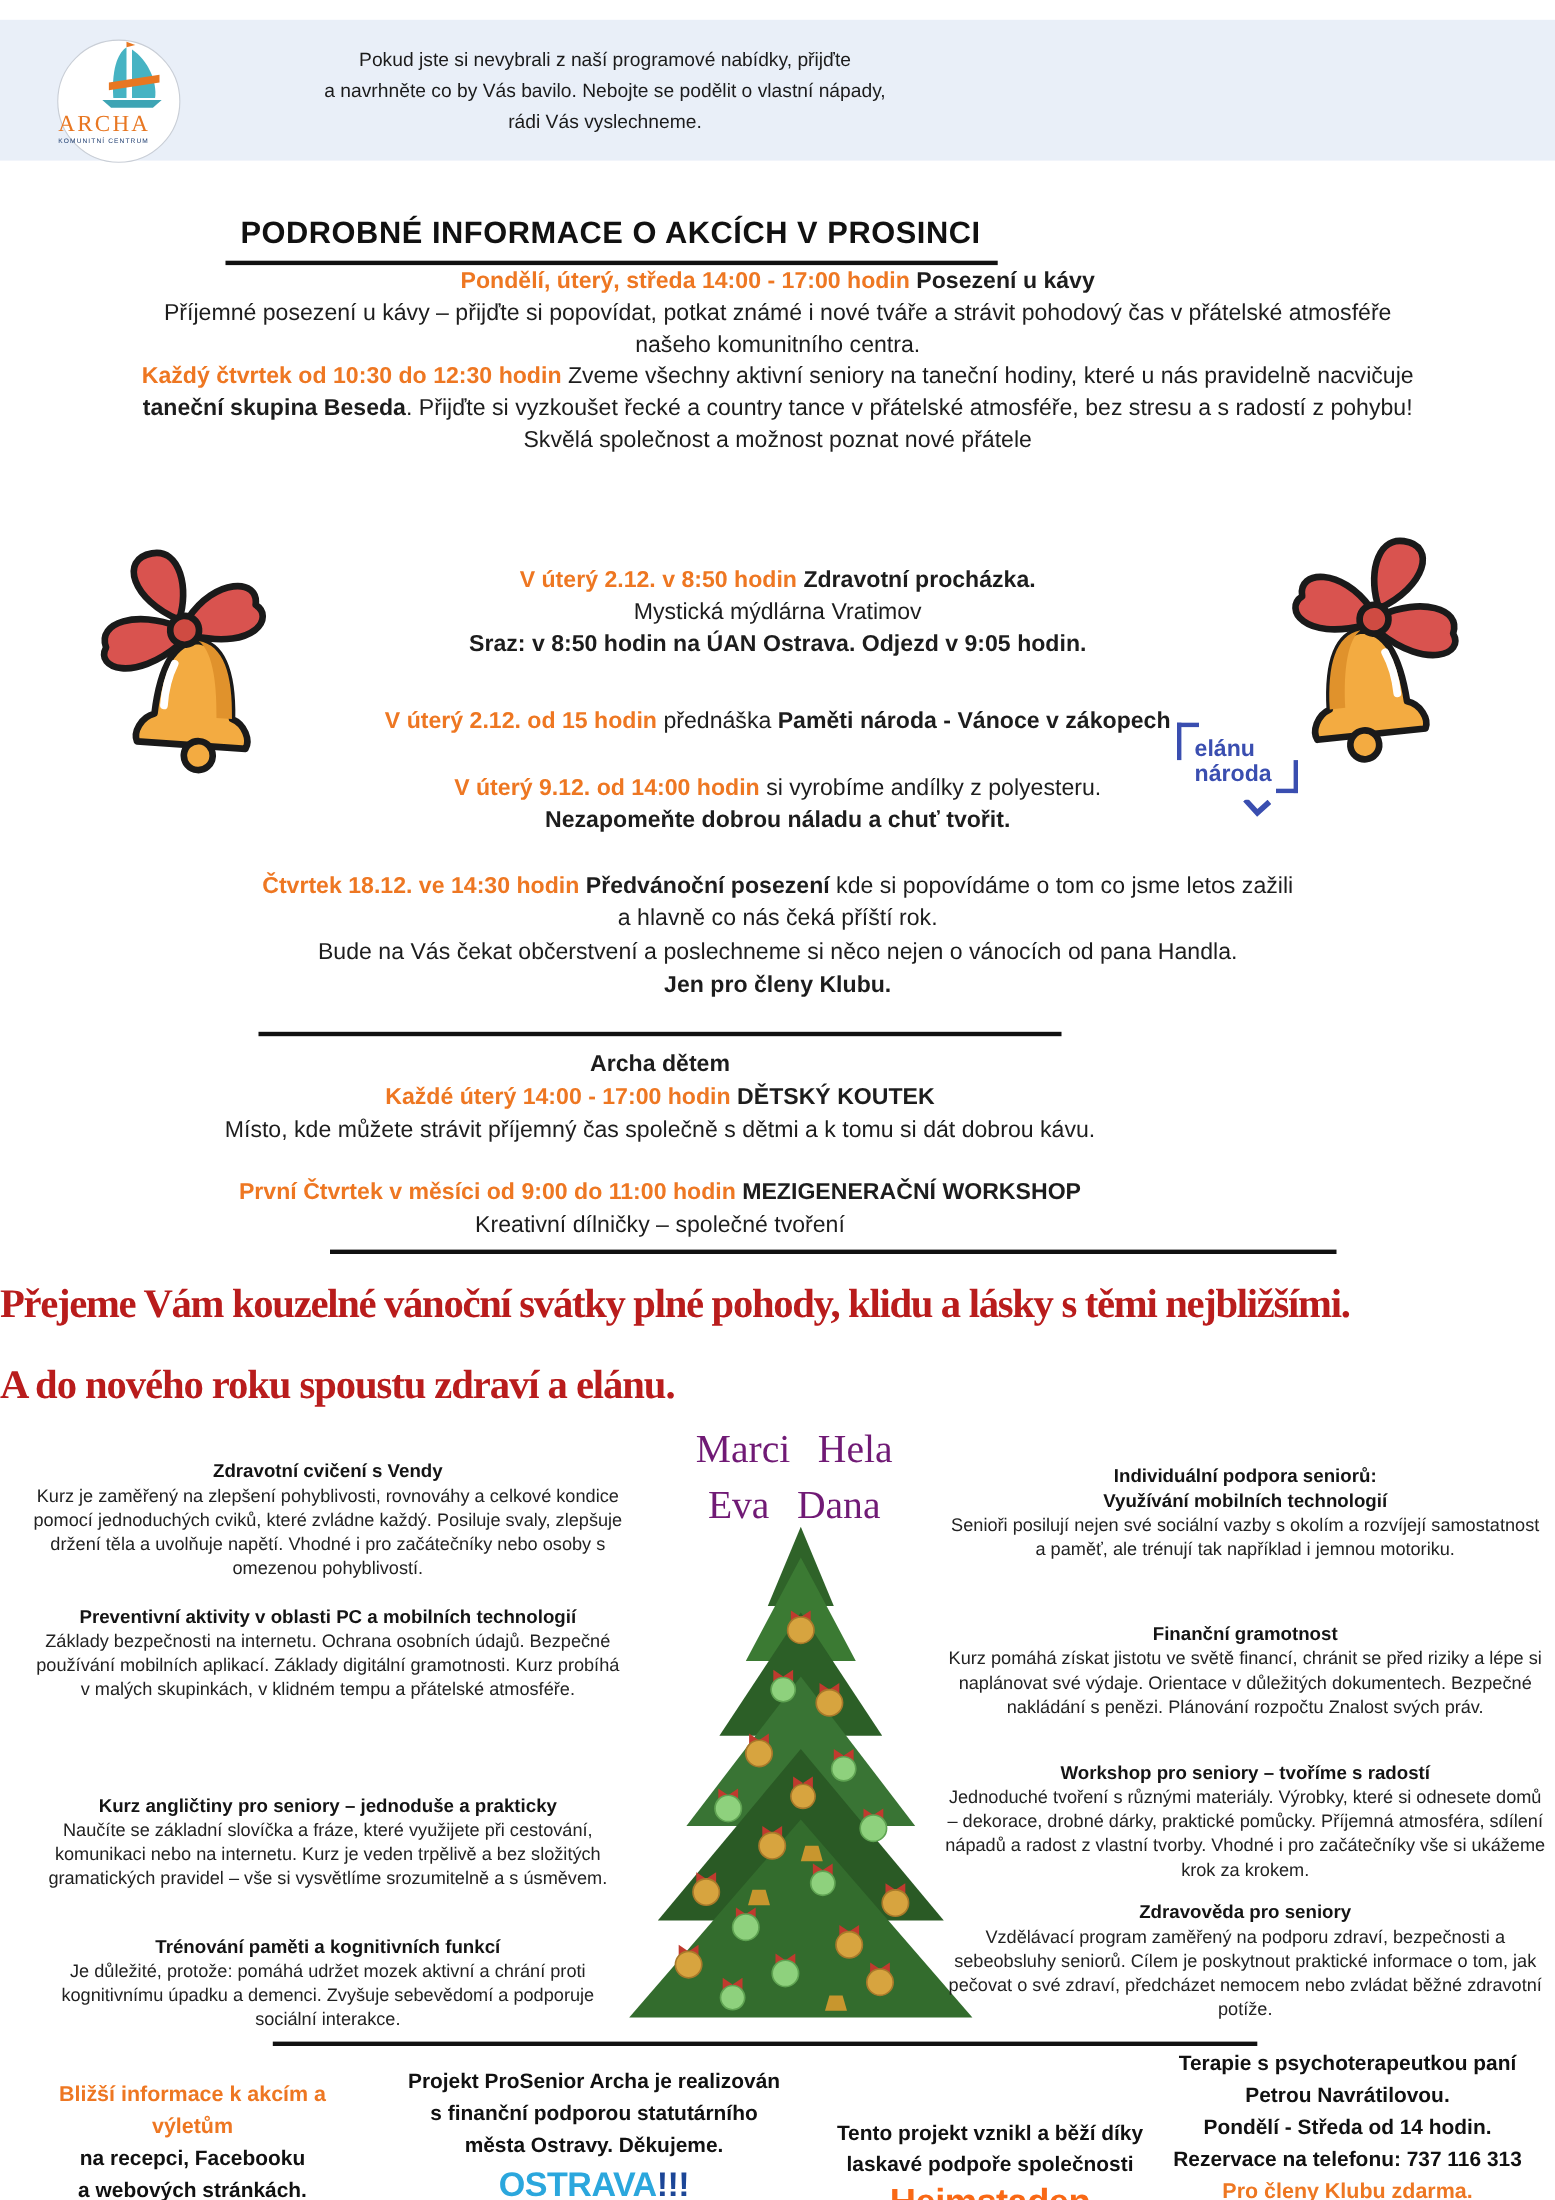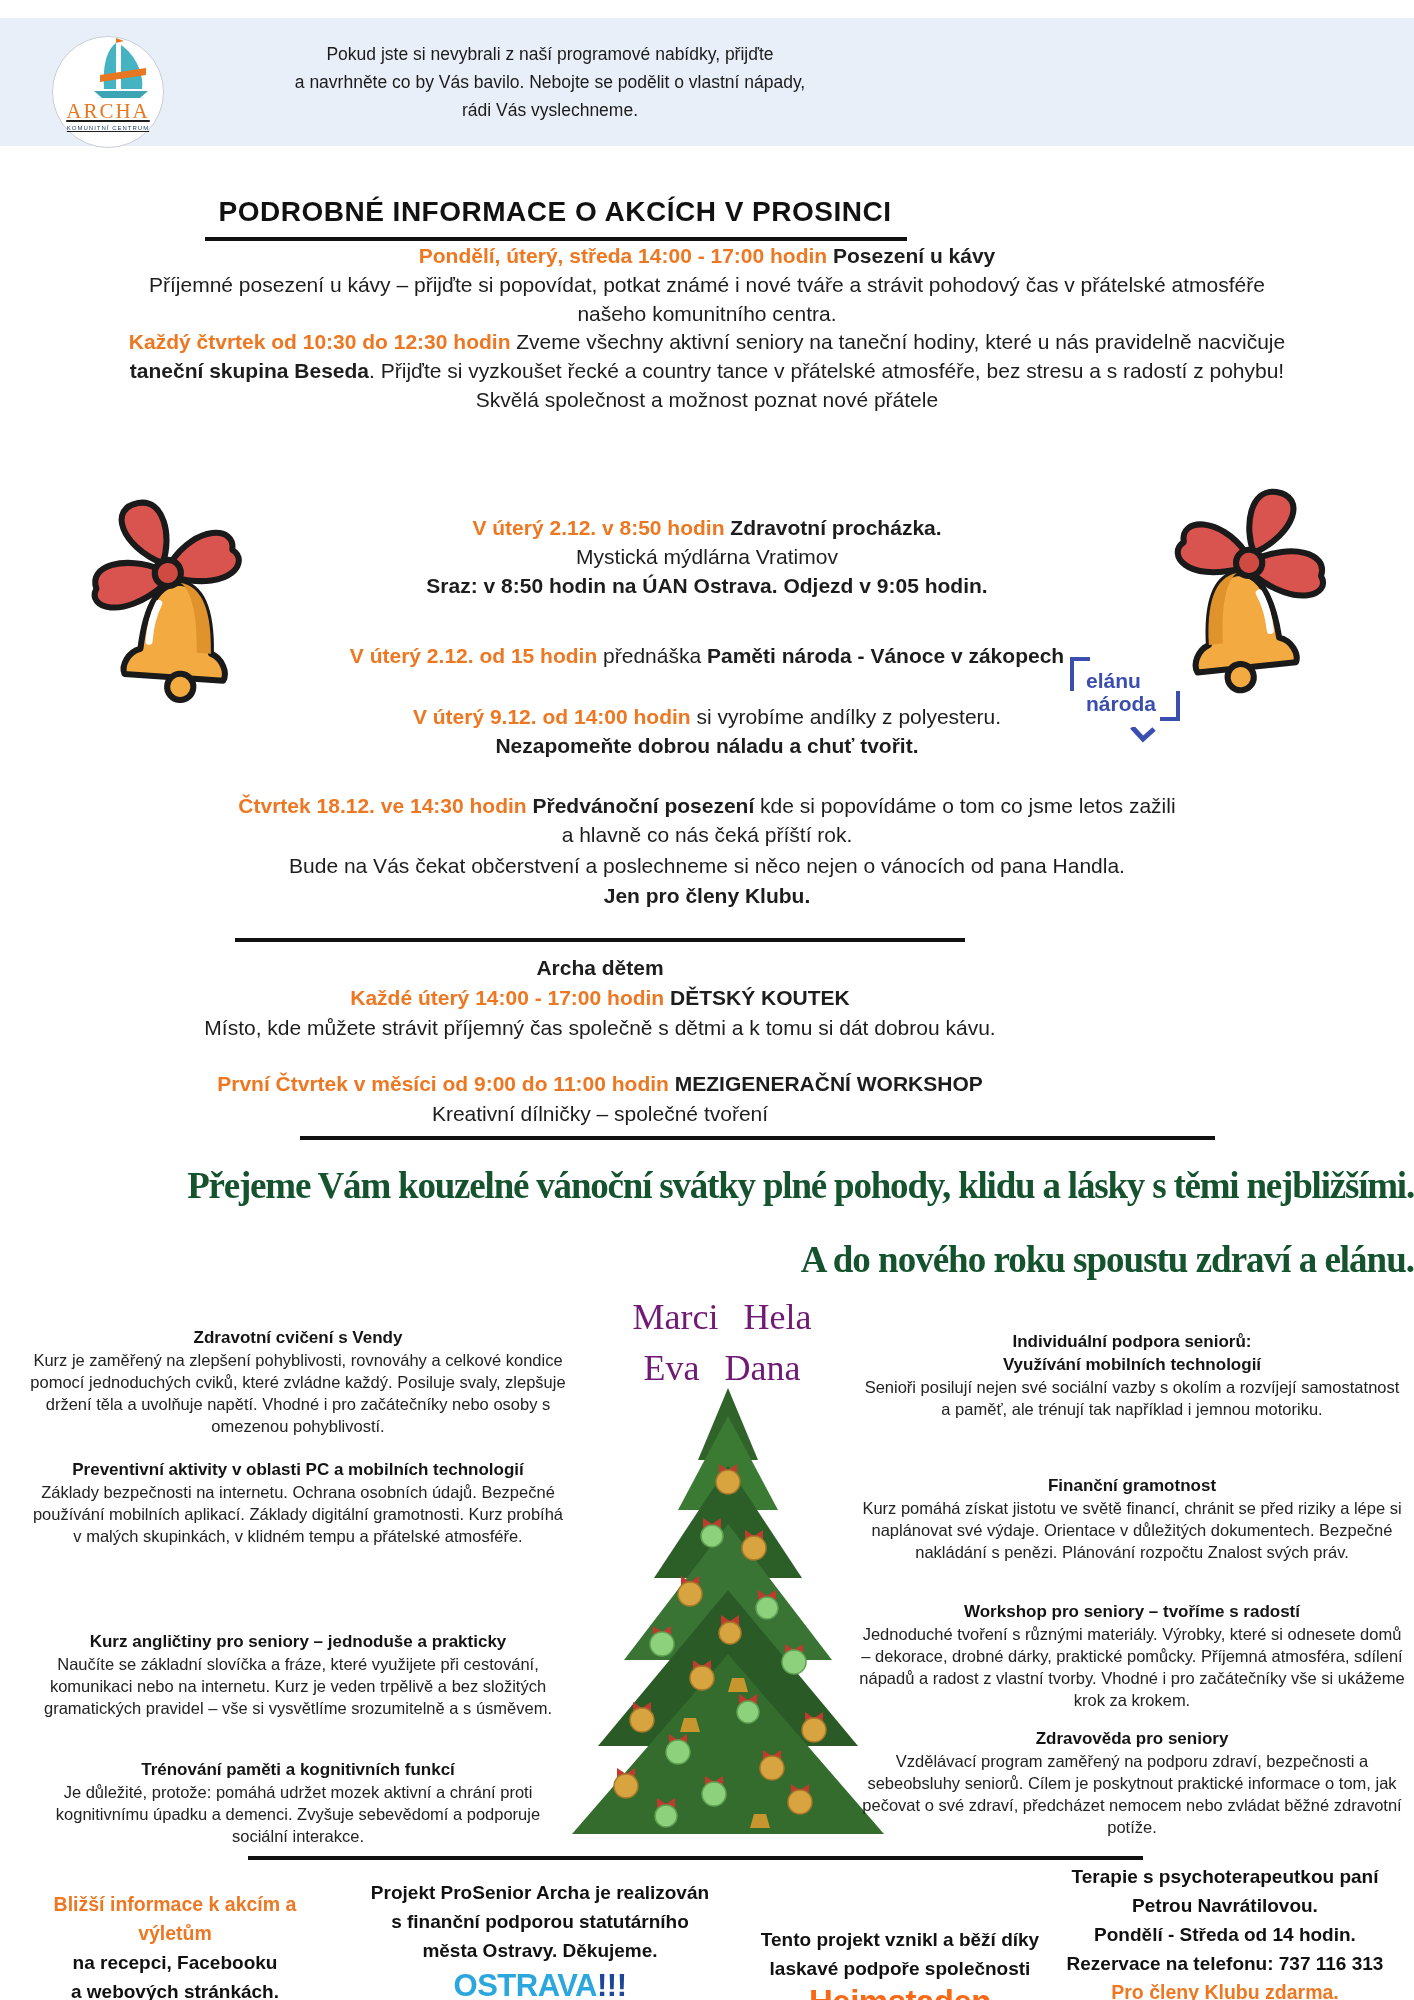--- a/index.html
+++ b/index.html
@@ -2,21 +2,21 @@
 <html><head>
 <meta charset="utf-8">
 <style>
   html,body{margin:0;padding:0;background:#fff;}
   .page{position:relative;width:1414px;height:2000px;background:#fff;overflow:hidden;
         font-family:"Liberation Sans",sans-serif;color:#1d1d1d;}
   .abs{position:absolute;}
   .banner{position:absolute;left:0;top:18px;width:1414px;height:128px;background:#e9eff8;}
   
   .archa-logo{position:absolute;left:52px;top:36px;width:110px;height:110px;border-radius:50%;
-              background:#fff;border:1px solid #c9ced6;text-align:center;text-decoration:underline;}
+              background:#fff;border:1px solid #c9ced6;}
   .archa-name{font-family:"Liberation Serif",serif;color:#e87722;font-size:21px;letter-spacing:2px;margin-top:-4px;}
   .archa-sub{color:#1c3b6e;font-size:6px;letter-spacing:1px;margin-top:1px;}
   
   .intro{position:absolute;left:270px;top:40px;width:560px;text-align:center;
          font-size:17.5px;line-height:28px;color:#1b1b1b;}
   .intro span{display:block;}
   
   .aktivsen{position:absolute;left:963px;top:46px;width:140px;height:100px;text-align:center;}
   .aktivsen-text{margin-top:-14px;font-size:23px;font-weight:bold;color:#e87722;}
   .as-gap{display:inline-block;width:12px;}
@@ -31,22 +31,22 @@
   .b{font-weight:bold;}
   .divider{position:absolute;height:4px;background:#111;}
   
   .ad{position:absolute;left:150px;width:900px;margin:0;text-align:center;font-size:21px;line-height:29px;}
   
   .pn{position:absolute;left:1068px;top:655px;width:130px;height:96px;color:#3a4eb0;}
   .pn-text{position:absolute;left:18px;top:14px;font-size:21px;line-height:23px;font-weight:bold;}
   .pn-tl{position:absolute;left:2px;top:2px;width:16px;height:30px;border-left:4px solid #3a4eb0;border-top:4px solid #3a4eb0;}
   .pn-br{position:absolute;right:18px;top:36px;width:16px;height:26px;border-right:4px solid #3a4eb0;border-bottom:4px solid #3a4eb0;}
   
-  .wish{position:absolute;left:0;width:1414px;text-align:right;white-space:nowrap;
-        font-family:"Liberation Serif",serif;font-weight:bold;color:#14532d;}
+  .wish{position:absolute;left:0;width:1414px;text-align:left;white-space:nowrap;
+        font-family:"Liberation Serif",serif;font-weight:bold;color:#b91c1c;}
   .wish1{top:1164px;font-size:37px;letter-spacing:-1.2px;}
   .wish2{top:1238px;font-size:37px;letter-spacing:-1px;}
   .names{position:absolute;left:432px;width:580px;text-align:center;
          font-family:"Liberation Serif",serif;color:#701a75;font-size:36px;word-spacing:16px;}
   
   .prog{position:absolute;text-align:center;}
   .prog h3{margin:0;font-size:17px;line-height:23px;font-weight:bold;color:#141414;}
   .prog p{margin:0;font-size:16.5px;line-height:22px;color:#222;}
   .col-l{left:28px;width:540px;}
   .col-r{left:858px;width:548px;}

